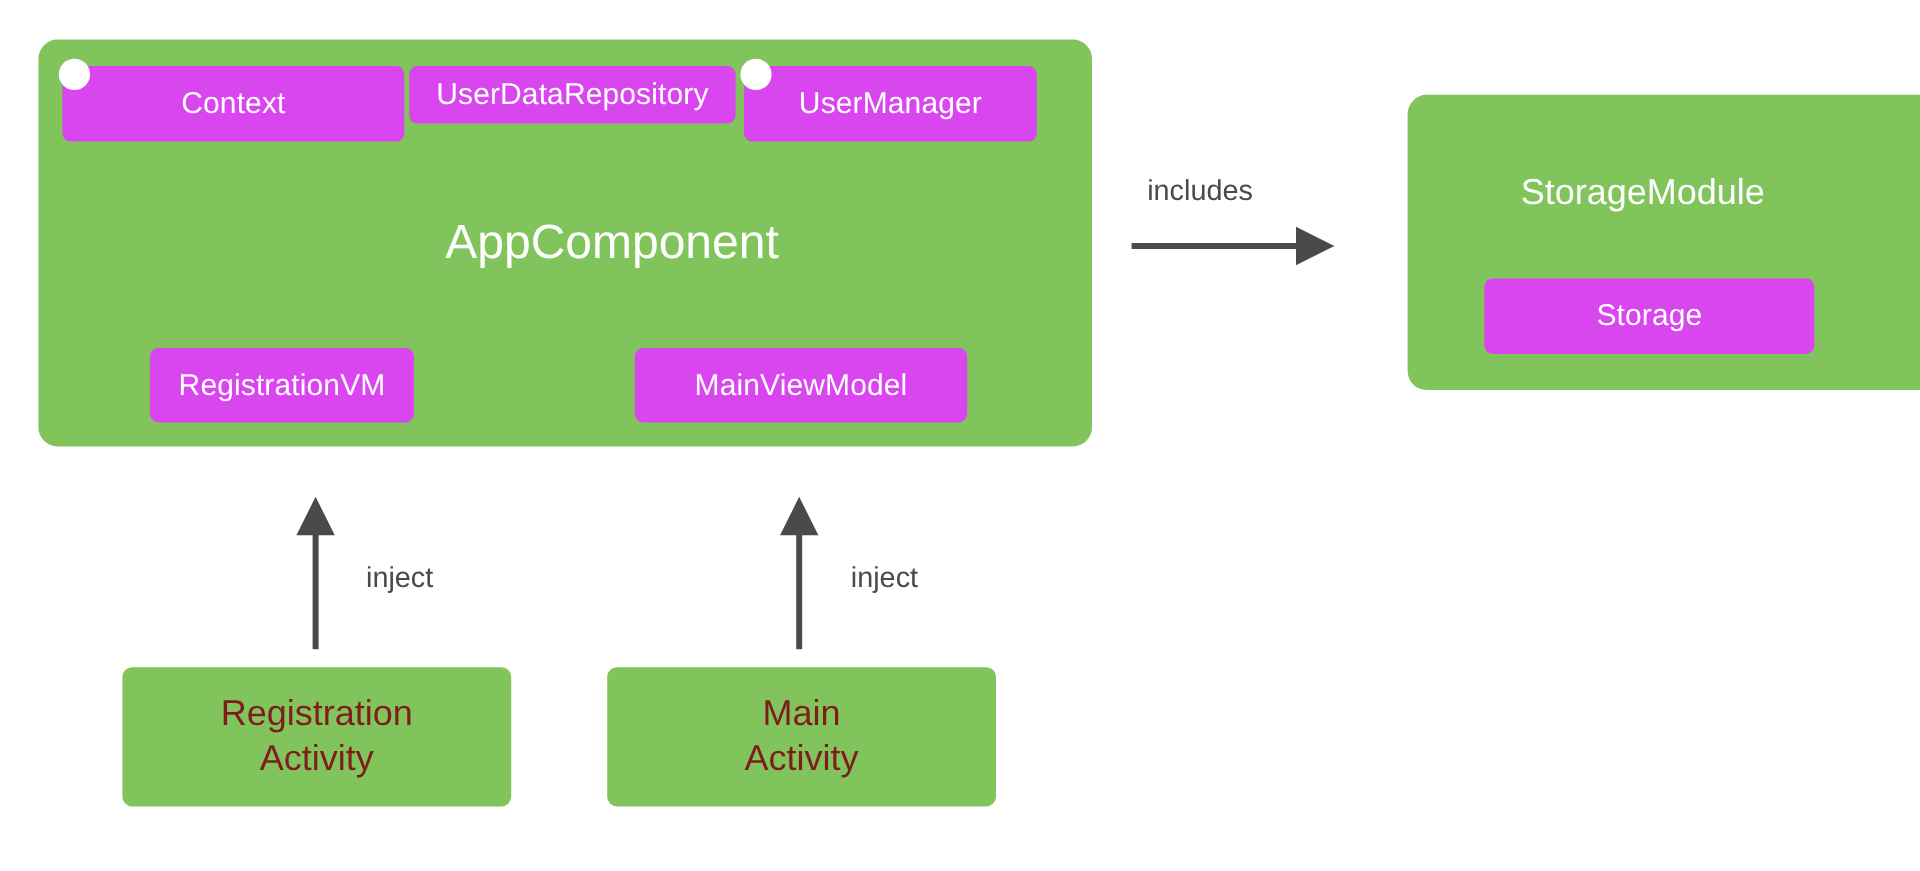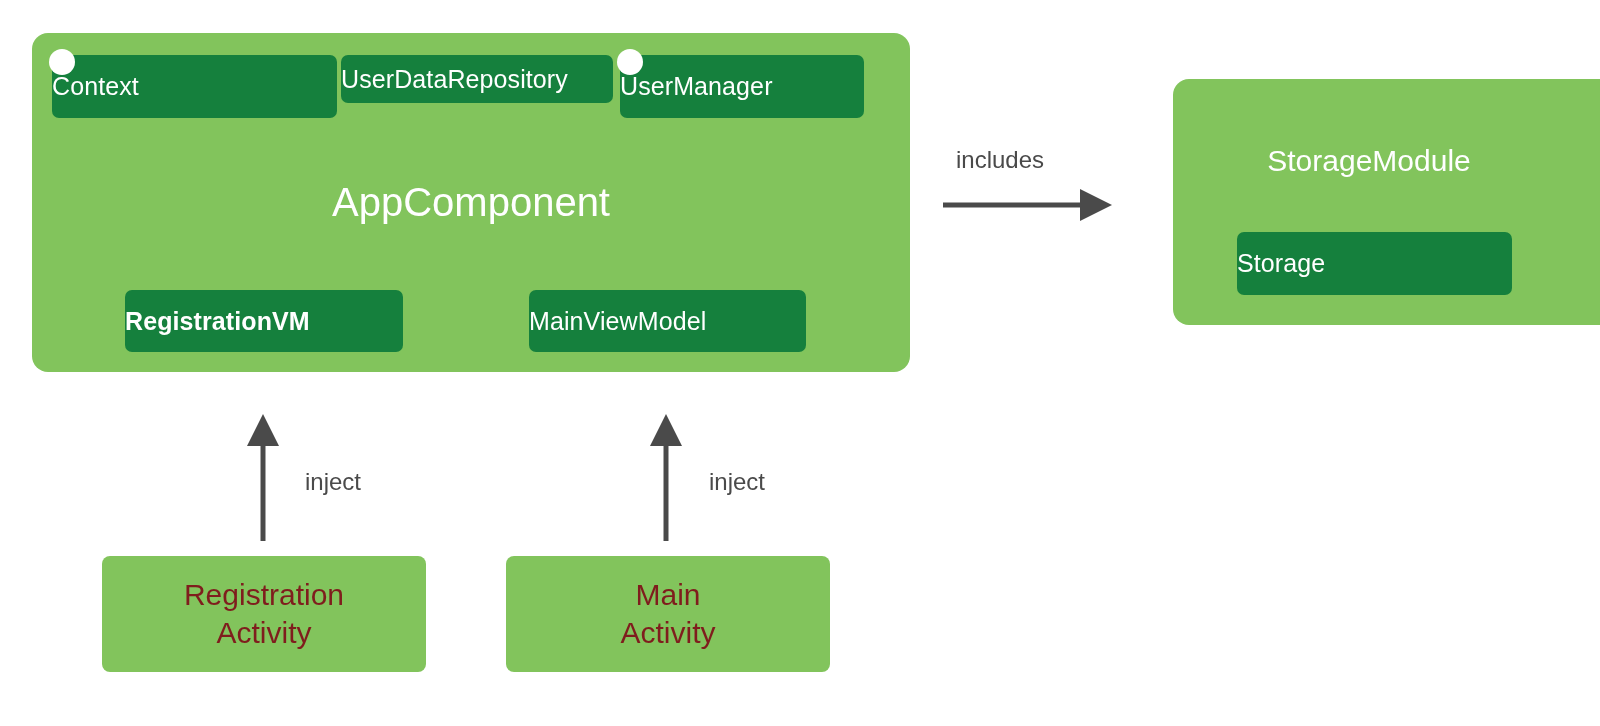--- a/index.html
+++ b/index.html
@@ -33,26 +33,26 @@
     border-radius: 8px;
     box-sizing: border-box;
     display: flex;
     align-items: center;
     justify-content: center;
   }
 
   
   .chip {
     position: absolute;
-    background: #15803d;
+    background: #d946ef;
     border-radius: 7px;
     box-sizing: border-box;
     display: flex;
     align-items: center;
-    justify-content: flex-start;
+    justify-content: center;
     color: #ffffff;
     white-space: nowrap;
   }
   .chip-label {
     font-size: 25px;
     color: #ffffff;
     letter-spacing: 0.1px;
     line-height: 1;
   }
 
@@ -143,23 +143,23 @@
       <span class="chip-label">UserDataRepository</span>
     </div>
 
     <div class="chip" style="left:588px; top:22px; width:244px; height:63px;">
       <span class="chip-label">UserManager</span>
     </div>
 
     <div class="entry-dot" style="left:17px; top:16px;"></div>
     <div class="entry-dot" style="left:585px; top:16px;"></div>
 
-    <div class="panel-title" id="app-component-title" style="left:0; top:148px; width:878px;">AppComponent</div>
+    <div class="panel-title" id="app-component-title" style="left:0; top:148px; width:878px;padding-left:39px;">AppComponent</div>
 
-    <div class="chip" style="left:93px; top:257px; width:278px; height:62px;font-weight:bold;">
+    <div class="chip" style="left:93px; top:257px; width:220px; height:62px;">
       <span class="chip-label">RegistrationVM</span>
     </div>
 
     <div class="chip" style="left:497px; top:257px; width:277px; height:62px;">
       <span class="chip-label">MainViewModel</span>
     </div>
   </div>
 
   <div class="panel" id="storage-module-panel" style="left:1173px; top:79px; width:444px; height:246px;">
 

